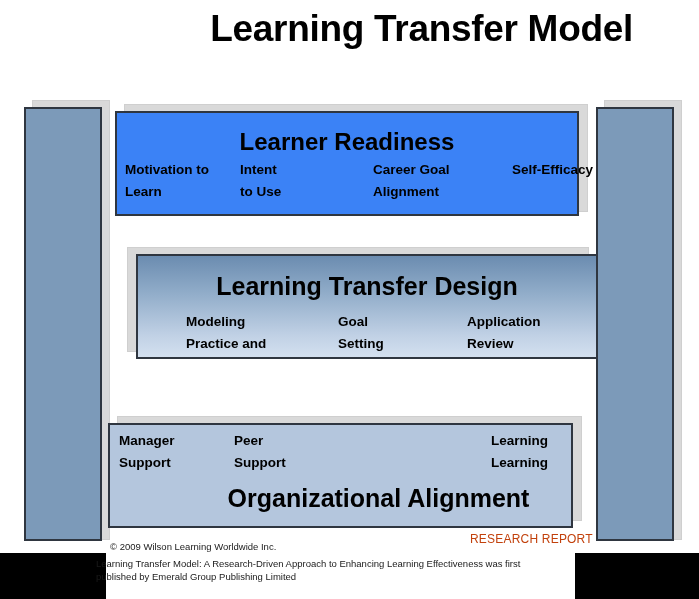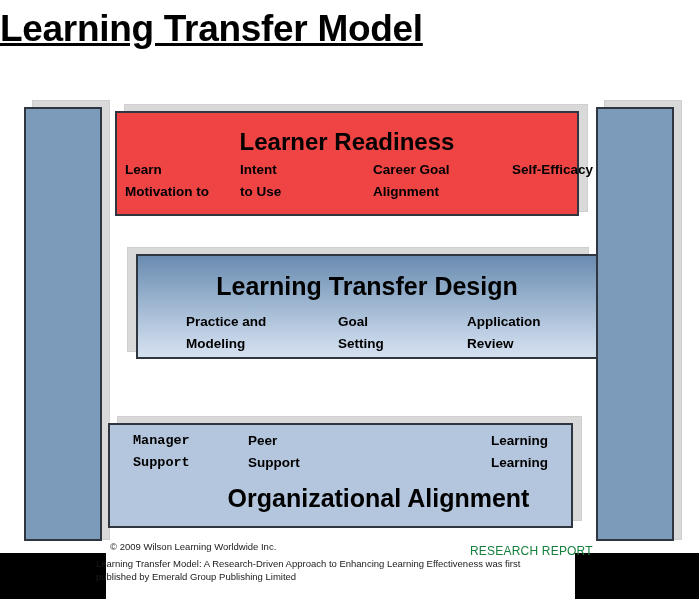--- a/index.html
+++ b/index.html
@@ -15,27 +15,26 @@
     font-family: "Liberation Sans", sans-serif;
     -webkit-font-smoothing: none;
   }
 
   
   #diagram-title {
     position: absolute;
     left: 0;
     top: 8px;
     width: 633px;
-    text-align: left;
+    text-align: right;
     font-size: 37px;
     font-weight: bold;
     color: #000000;
     letter-spacing: -0.3px;
     white-space: nowrap;
-    text-decoration: underline;
   }
 
   
   .shadow-plate {
     position: absolute;
     background: #d9d9d9;
     border: 1px solid #cfcfcf;
     box-sizing: border-box;
   }
   .panel {
@@ -45,21 +44,21 @@
   }
 
   
   #pillar-left-shadow  { left: 32px;  top: 100px; width: 78px;  height: 440px; }
   #pillar-right-shadow { left: 604px; top: 100px; width: 78px;  height: 440px; }
   #pillar-left  { left: 24px;  top: 107px; width: 78px;  height: 434px; background: #7c9ab9; }
   #pillar-right { left: 596px; top: 107px; width: 78px;  height: 434px; background: #7c9ab9; }
 
   
   #readiness-shadow { left: 124px; top: 104px; width: 464px; height: 108px; }
-  #readiness-panel  { left: 115px; top: 111px; width: 464px; height: 105px; background: #ef4444; }
+  #readiness-panel  { left: 115px; top: 111px; width: 464px; height: 105px; background: #3b82f6; }
 
   
   #design-shadow { left: 127px; top: 247px; width: 462px; height: 105px; }
   #design-panel  { left: 136px; top: 254px; width: 462px; height: 105px;
                    background: linear-gradient(to bottom, #6b8cb0 0%, #8fabc8 35%, #c2d2e6 80%, #d3e0ef 100%); }
 
   
   #org-shadow { left: 117px; top: 416px; width: 465px; height: 105px; }
   #org-panel  { left: 108px; top: 423px; width: 465px; height: 105px; background: #b4c6dd; }
 
@@ -92,41 +91,41 @@
   #readiness-c1 { left: 123px; }
   #readiness-c2 { left: 256px; }
   #readiness-c3 { left: 395px; }
 
   #design-panel .component { top: 55px; }
   #design-c0 { left: 48px;  }
   #design-c1 { left: 200px; }
   #design-c2 { left: 329px; }
 
   #org-panel .component { top: 5px; }
-  #org-c0 { left: 23px; font-family: Liberation Mono, monospace;   }
-  #org-c1 { left: 138px; }
+  #org-c0 { left: 9px;   }
+  #org-c1 { left: 124px; }
   #org-c2 { left: 279px; }
   #org-c3 { left: 381px; }
 
   
   #footer-bar-left {
     position: absolute; left: 0; top: 553px; width: 106px; height: 46px;
     background: #000000;
   }
   #footer-bar-right {
     position: absolute; left: 575px; top: 553px; width: 124px; height: 46px;
     background: #000000;
   }
   #footer-copyright {
     position: absolute; left: 110px; top: 541px;
     font-size: 9.5px; color: #1a1a1a; white-space: nowrap;
   }
   #footer-report-label {
-    position: absolute; left: 470px; top: 544px;
-    font-size: 12px; color: #15803d; letter-spacing: 0.2px; white-space: nowrap;
+    position: absolute; left: 470px; top: 532px;
+    font-size: 12px; color: #c2410c; letter-spacing: 0.2px; white-space: nowrap;
   }
   #footer-citation {
     position: absolute; left: 96px; top: 557px; width: 466px;
     font-size: 9.5px; line-height: 13px; color: #1a1a1a;
   }
 </style>
 </head>
 <body>
 
 <div id="diagram-title">Learning Transfer Model</div>
@@ -136,22 +135,22 @@
 
 <div id="pillar-left" class="panel"></div>
 <div id="pillar-right" class="panel"></div>
 
 <div id="readiness-shadow" class="shadow-plate"></div>
 <div id="readiness-panel" class="panel">
 
   <div id="readiness-heading" class="panel-heading">Learner Readiness</div>
 
   <div id="readiness-c0" class="component">
+    <div>Motivation to</div>
     <div>Learn</div>
-    <div>Motivation to</div>
   </div>
 
   <div id="readiness-c1" class="component">
     <div>Intent</div>
     <div>to Use</div>
   </div>
 
   <div id="readiness-c2" class="component">
     <div>Career Goal</div>
     <div>Alignment</div>
@@ -163,22 +162,22 @@
   </div>
 
 </div>
 
 <div id="design-shadow" class="shadow-plate"></div>
 <div id="design-panel" class="panel">
 
   <div id="design-heading" class="panel-heading">Learning Transfer Design</div>
 
   <div id="design-c0" class="component">
+    <div>Modeling</div>
     <div>Practice and</div>
-    <div>Modeling</div>
   </div>
 
   <div id="design-c2" class="component">
     <div>Application</div>
     <div>Review</div>
   </div>
 
   <div id="design-c1" class="component">
     <div>Goal</div>
     <div>Setting</div>

